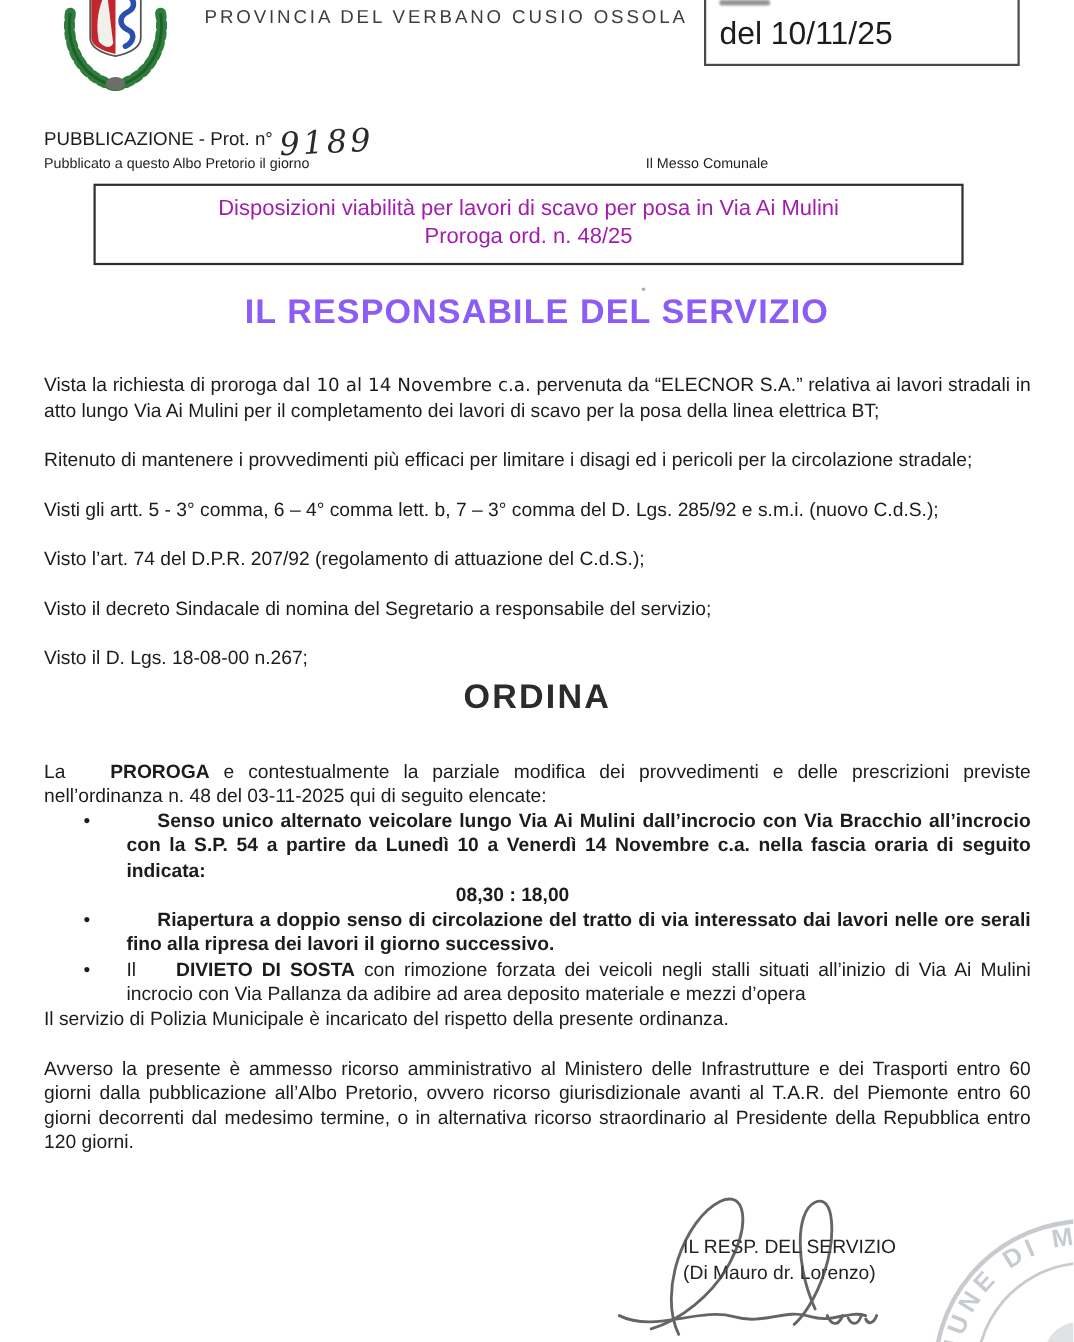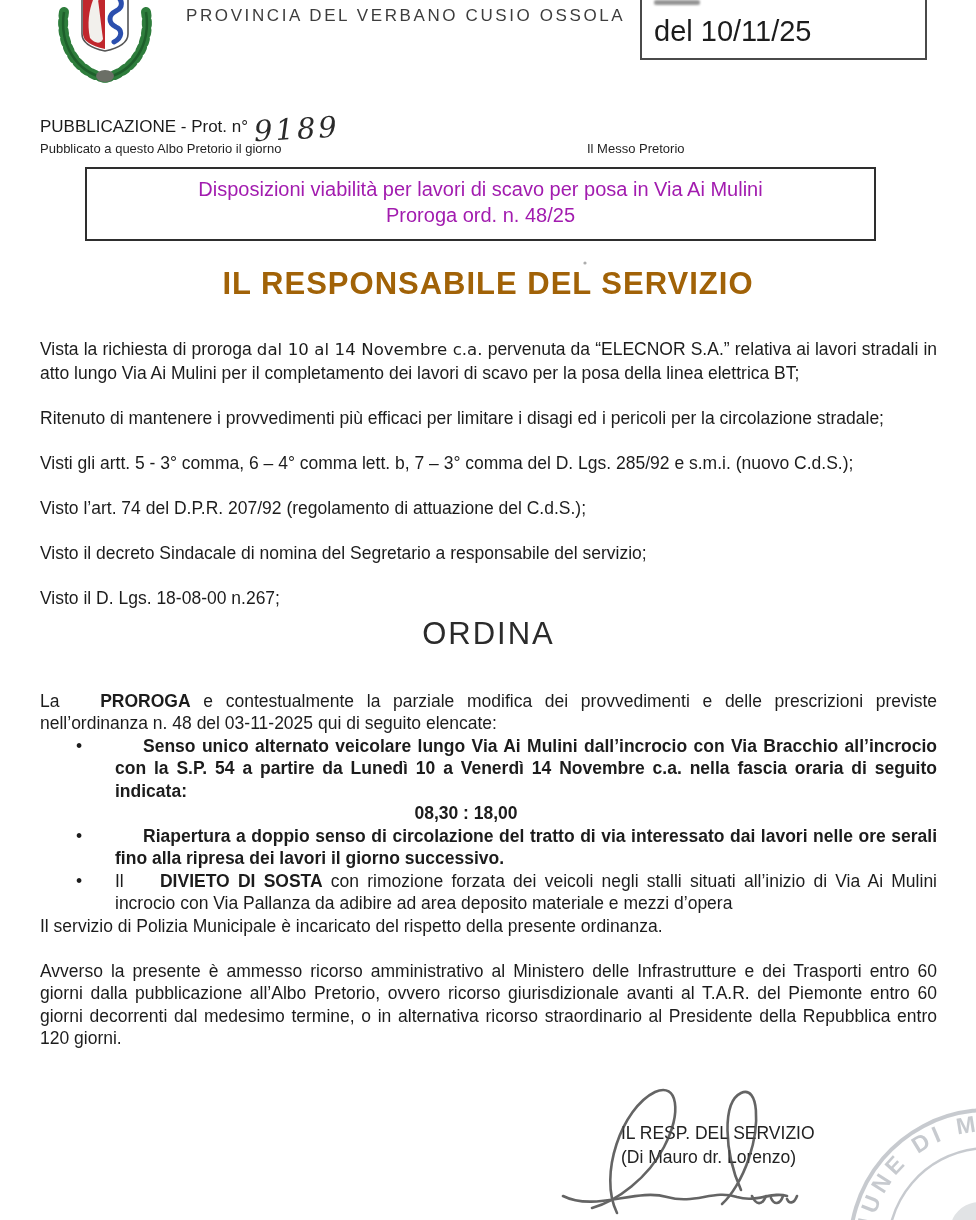--- a/index.html
+++ b/index.html
@@ -32,31 +32,31 @@
   }
   .pub-line2 { position:absolute; left:40px; top:141px; width:897px; font-size:13px; }
   .messo { position:absolute; left:547px; top:0; }
   .subject-box {
     position:absolute; left:85px; top:167px; width:791px; box-sizing:border-box;
     border:2px solid #2e2e2e; text-align:center; font-size:20px; line-height:26px;
     padding:7px 8px 11px; color:#a21caf;
   }
   .main-heading {
     position:absolute; left:0; width:976px; top:266px; text-align:center;
-    font-size:31px; font-weight:bold; letter-spacing:1px; color:#a16207;
+    font-size:31px; font-weight:bold; letter-spacing:1px; color:#8b5cf6;
   }
   
   .content {
     position:absolute; left:40px; top:338px; width:897px;
     font-size:17.5px; line-height:22.5px; text-align:justify; color:#1c1c1c;
   }
   .content p { margin:0 0 22.5px 0; }
   .content p.mb0 { margin-bottom:0; }
   .ordina {
-    text-align:center; font-size:31px; font-weight:normal; letter-spacing:2px;
+    text-align:center; font-size:31px; font-weight:bold; letter-spacing:2px;
     margin:14px 0 44px 0; color:#2b2b2b;
   }
   .bullets { list-style:none; margin:0; padding:0; }
   .bullets li { position:relative; padding-left:75px; margin:0; }
   .bullets li::before { content:"\2022"; position:absolute; left:36px; top:0; }
   .time { text-align:center; font-weight:bold; padding-right:45px; }
   .b { font-weight:bold;margin-left:28px; }
   .alt { font-family:"DejaVu Sans", sans-serif; font-size:16.6px; }
   .closing { margin:0; }
   
@@ -93,21 +93,21 @@
     <span class="smudge"></span>
     <span class="date-text">del 10/11/25</span>
   </div>
 
   <div class="pub-line1">
     <span>PUBBLICAZIONE - Prot. n°</span><span class="handwritten">9189</span>
   </div>
 
   <div class="pub-line2">
     <span>Pubblicato a questo Albo Pretorio il giorno</span>
-    <span class="messo">Il Messo Pretorio</span>
+    <span class="messo">Il Messo Comunale</span>
   </div>
 
   <div class="subject-box">
     <div>Disposizioni viabilità per lavori di scavo per posa in Via Ai Mulini</div>
     <div>Proroga ord. n. 48/25</div>
   </div>
 
   <div class="main-heading">IL RESPONSABILE DEL SERVIZIO</div>
 
   <div class="content">

